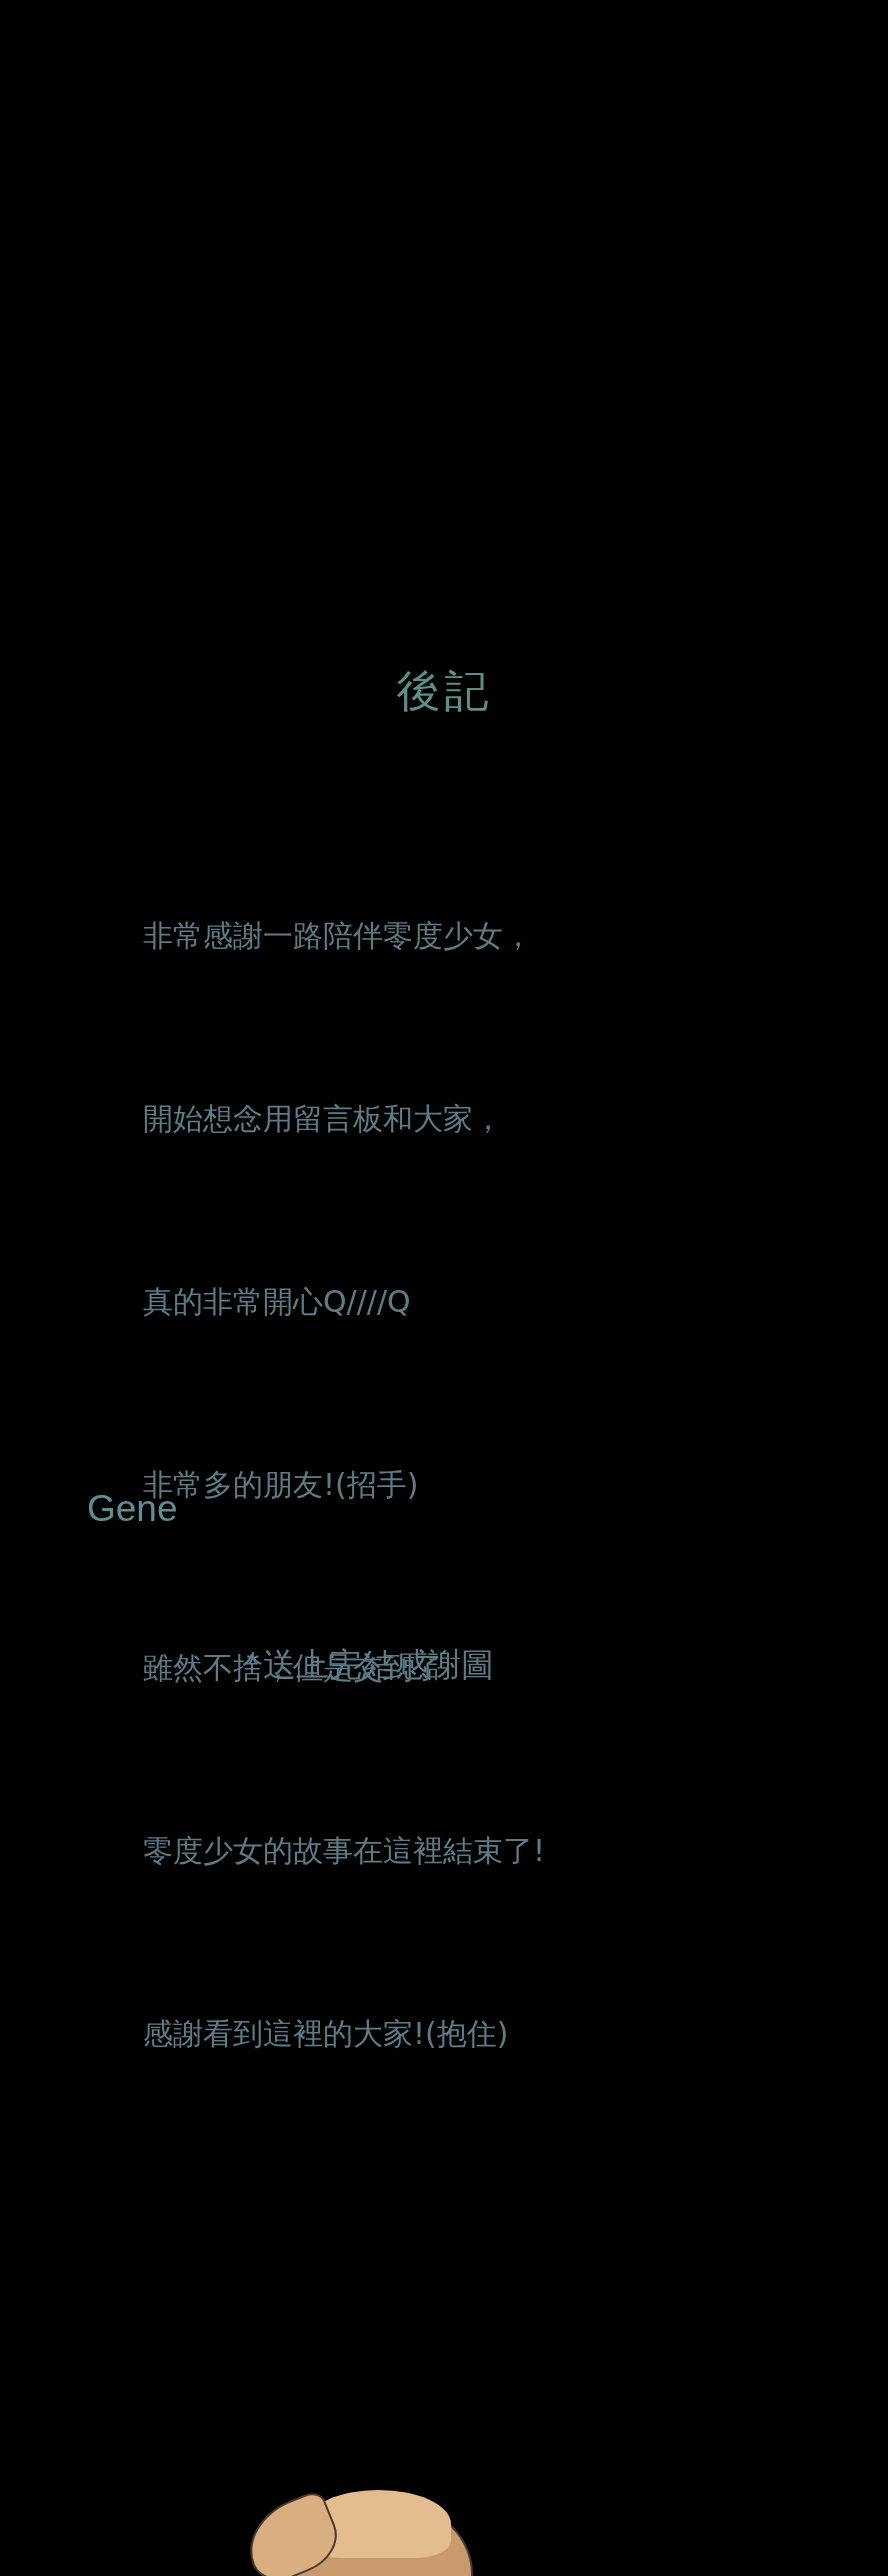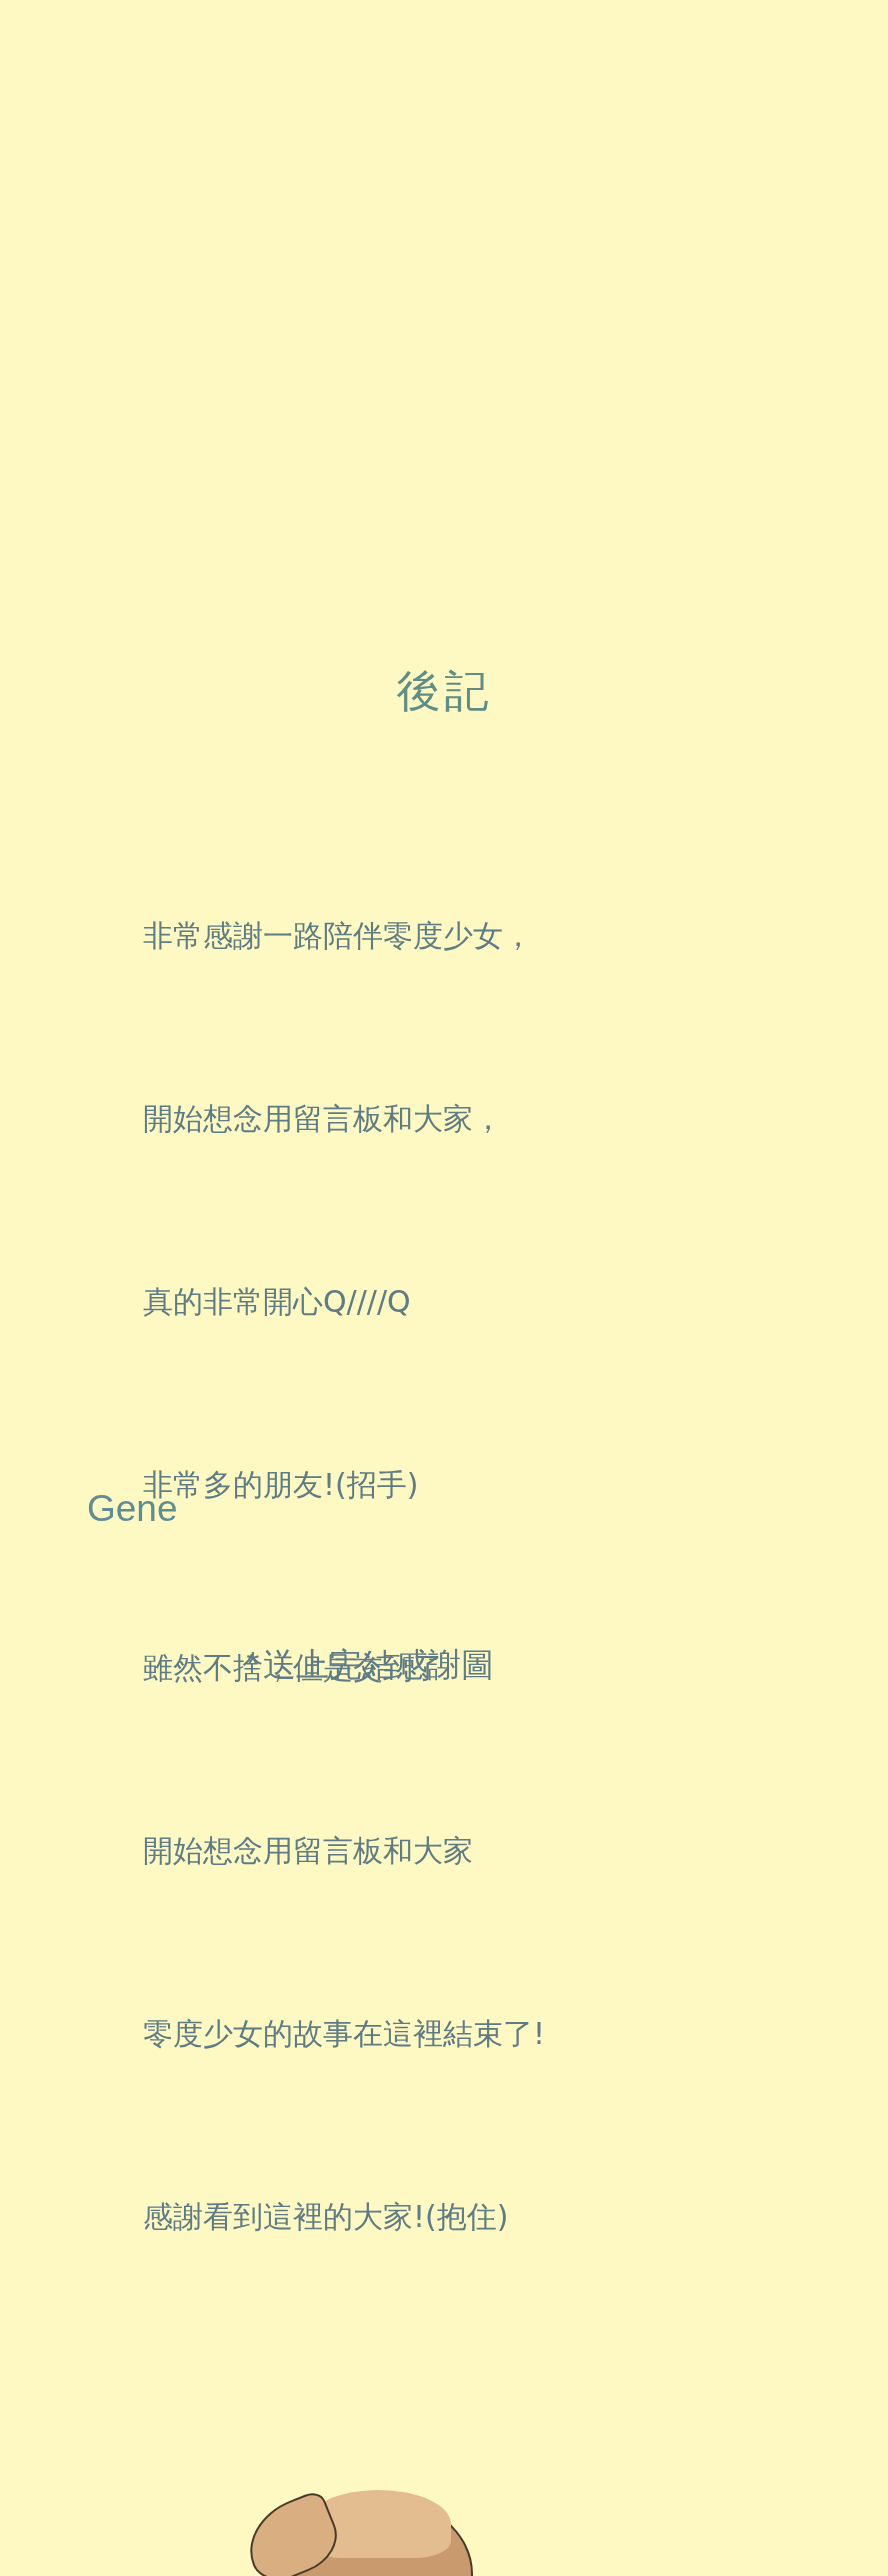--- a/index.html
+++ b/index.html
@@ -11,21 +11,21 @@
     width: 889px;
     height: 2576px;
     position: relative;
     font-family: "Liberation Sans", sans-serif;
     overflow: hidden;
   }
   .page {
     position: relative;
     width: 889px;
     height: 2576px;
-    background: #fef9c3;
+    background: #000000;
   }
   .afterword-title {
     position: absolute;
     top: 633px;
     left: 0;
     width: 889px;
     text-align: center;
     font-size: 44px;
     letter-spacing: 3.9px;
     color: #5f8d87;
@@ -114,21 +114,20 @@
 <div class="page">
 
   <h1 class="afterword-title">後記</h1>
 
   <div class="body-text">
     <span class="line">非常感謝一路陪伴零度少女，</span>
     <span class="line">開始想念用留言板和大家，</span>
     <span class="line">真的非常開心Q////Q</span>
     <span class="line">非常多的朋友!(招手)</span>
     <span class="line">雖然不捨，但是交到了</span>
-    <span class="line">開始想念用留言板和大家</span>
     <span class="line">零度少女的故事在這裡結束了!</span>
     <span class="line">感謝看到這裡的大家!(抱住)</span>
   </div>
 
   <div class="signature">Gene</div>
 
   <div class="note">*送上完結感謝圖</div>
 
   <div class="illustration">
     <div class="ill-head"></div>

